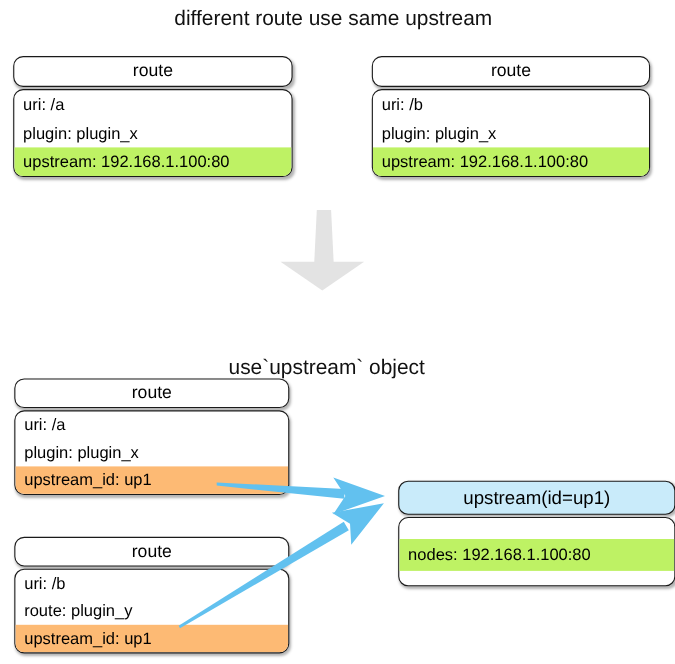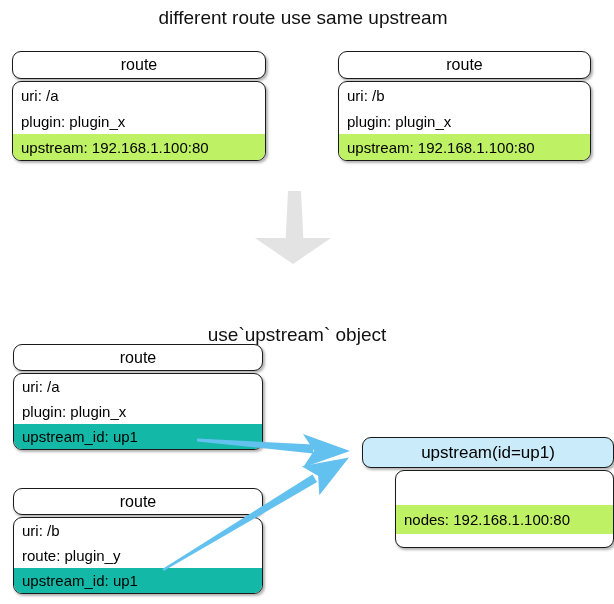--- a/index.html
+++ b/index.html
@@ -44,21 +44,21 @@
   .box-row {
     height: 26px;
     display: flex;
     align-items: center;
     padding-left: 8px;
     font-size: 15px;
     white-space: nowrap;
   }
   .rows-25 .box-row { height: 25px; }
   .hl-pink { background: #bef264; }
-  .hl-blue { background: #14b8a6; }
+  .hl-blue { background: #fdba74; }
   .hdr-blue { background: #c9ebfa; }
   #arrow-layer {
     position: absolute;
     left: 0; top: 0;
     width: 614px; height: 604px;
     pointer-events: none;
   }
 </style>
 </head>
 <body>
@@ -99,21 +99,21 @@
     <div class="box-header" style="height:27px;">route</div>
     <div class="box-body rows-25">
       <div class="box-row">uri: /b</div>
       <div class="box-row">route: plugin_y</div>
       <div class="box-row hl-blue">upstream_id: up1</div>
     </div>
   </div>
 
   <div class="node" style="left:362px; top:437px; width:252px;">
     <div class="box-header hdr-blue" style="height:31px; font-size:17px;">upstream(id=up1)</div>
-    <div class="box-body" style="padding:34px 0 13px 0;margin-left:33px;">
+    <div class="box-body" style="padding:19px 0 13px 0;">
       <div class="box-row hl-pink" style="height:29px;">nodes: 192.168.1.100:80</div>
     </div>
   </div>
 
   <svg id="arrow-layer" viewBox="0 0 614 604" xmlns="http://www.w3.org/2000/svg">
 
     <g fill="#e3e3e3">
       <polygon points="288,191 301,191 303.5,242 285.5,242"></polygon>
       <polygon points="255,238 331,238 293,264"></polygon>
     </g>

